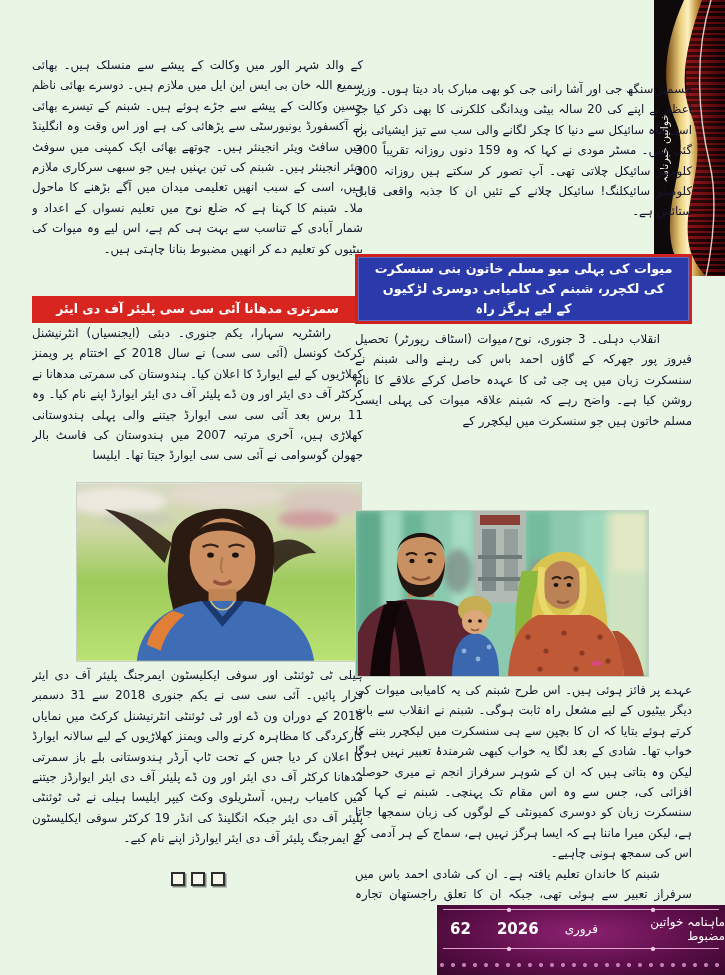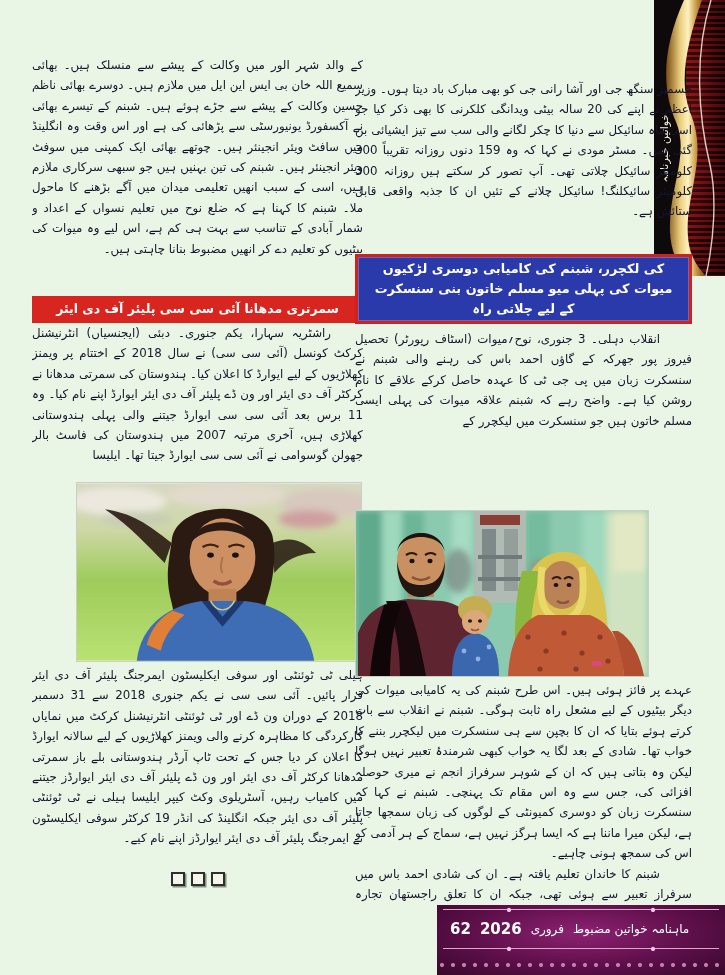--- a/index.html
+++ b/index.html
@@ -80,21 +80,21 @@
   .orn::before{
     content:"";position:absolute;left:6px;right:6px;top:4px;height:1px;background:#e2a4cf;
   }
   .orn::after{
     content:"";position:absolute;inset:0;
     background:
       radial-gradient(circle 3px at 25% 55%, #f3c6e6 0 1.6px, transparent 2.6px),
       radial-gradient(circle 3px at 75% 55%, #f3c6e6 0 1.6px, transparent 2.6px);
   }
   .ftext{
-    height:30px;display:flex;align-items:center;gap:9px;
+    height:30px;display:flex;align-items:center;gap:26px;
     padding-left:13px;direction:ltr;
   }
   .f-num{font-weight:bold;font-size:15px;}
   .f-urdu{font-size:12px;direction:rtl;}
   .lace{
     flex:1;margin-top:2px;
     background-image:radial-gradient(circle 3.2px at 5px 6px,#d98cc6 60%,rgba(0,0,0,0) 70%);
     background-size:11px 13px;background-repeat:repeat-x;background-position:0 4px;
     opacity:.85;
   }
@@ -177,23 +177,23 @@
       <span></span>
       <span></span>
       <span></span>
     </div>
   </div>
 
   <div class="col col-right">
     <div class="urdu r-para1">جسمیر سنگھ جی اور آشا رانی جی کو بھی مبارک باد دیتا ہوں۔ وزیر اعظم نے اپنے کی 20 سالہ بیٹی ویدانگی کلکرنی کا بھی ذکر کیا جو اسی ماہ سائیکل سے دنیا کا چکر لگانے والی سب سے تیز ایشیائی بن گئی ہیں۔ مسٹر مودی نے کہا کہ وہ 159 دنوں روزانہ تقریباً 300 کلومیٹر سائیکل چلاتی تھی۔ آپ تصور کر سکتے ہیں روزانہ 300 کلومیٹر سائیکلنگ! سائیکل چلانے کے تئیں ان کا جذبہ واقعی قابل ستائش ہے۔</div>
 
     <div class="hl-box">
+      <div>میوات کی پہلی میو مسلم خاتون بنی سنسکرت</div>
       <div>کی لکچرر، شبنم کی کامیابی دوسری لڑکیوں</div>
-      <div>میوات کی پہلی میو مسلم خاتون بنی سنسکرت</div>
-      <div>کے لیے چلاتی راہ</div>
+      <div>کے لیے ہرگز راہ</div>
     </div>
 
     <div class="urdu r-para2">
       <p class="indent">انقلاب دہلی۔ 3 جنوری، نوح؍میوات (اسٹاف رپورٹر) تحصیل فیروز پور جھرکہ کے گاؤں احمد باس کی رہنے والی شبنم نے سنسکرت زبان میں پی جی ٹی کا عہدہ حاصل کرکے علاقے کا نام روشن کیا ہے۔ واضح رہے کہ شبنم علاقہ میوات کی پہلی ایسی مسلم خاتون ہیں جو سنسکرت میں لیکچرر کے</p>
     </div>
 
     <div class="photo-frame photo-family">
       <svg width="292" height="165" viewBox="0 0 292 165">
         <defs>
           <filter id="fb" x="-30%" y="-30%" width="160%" height="160%">

